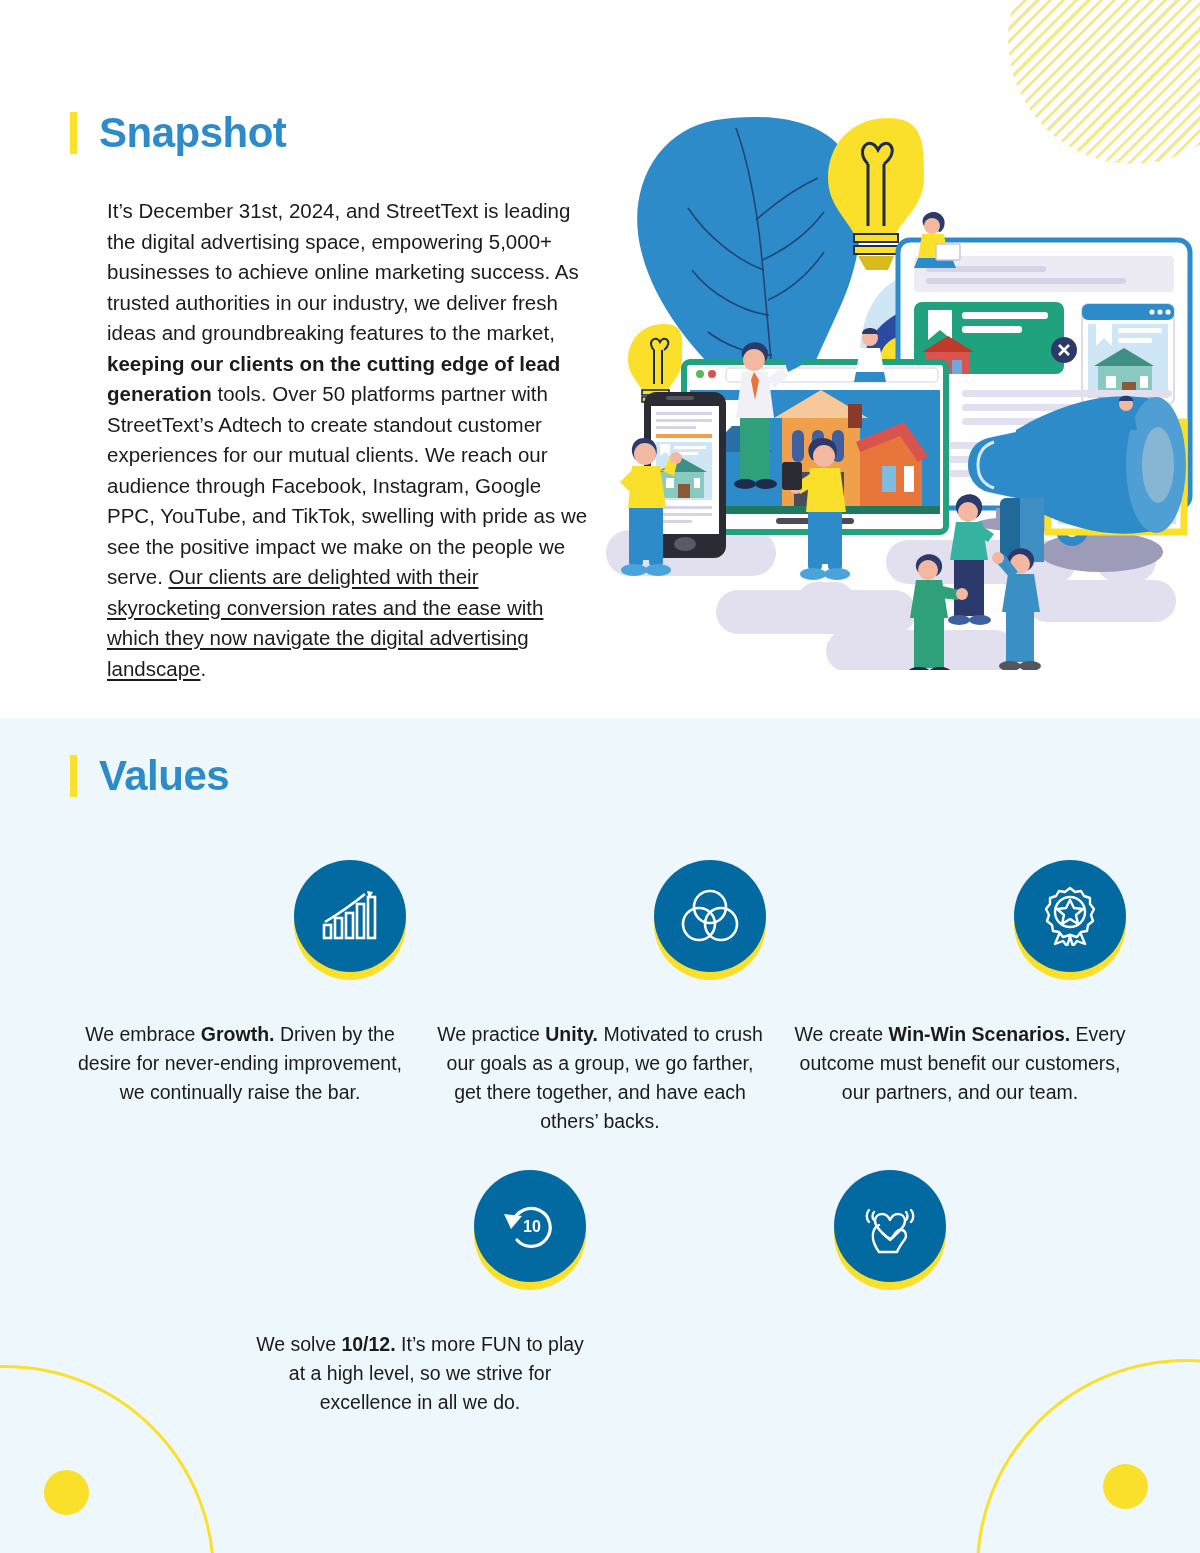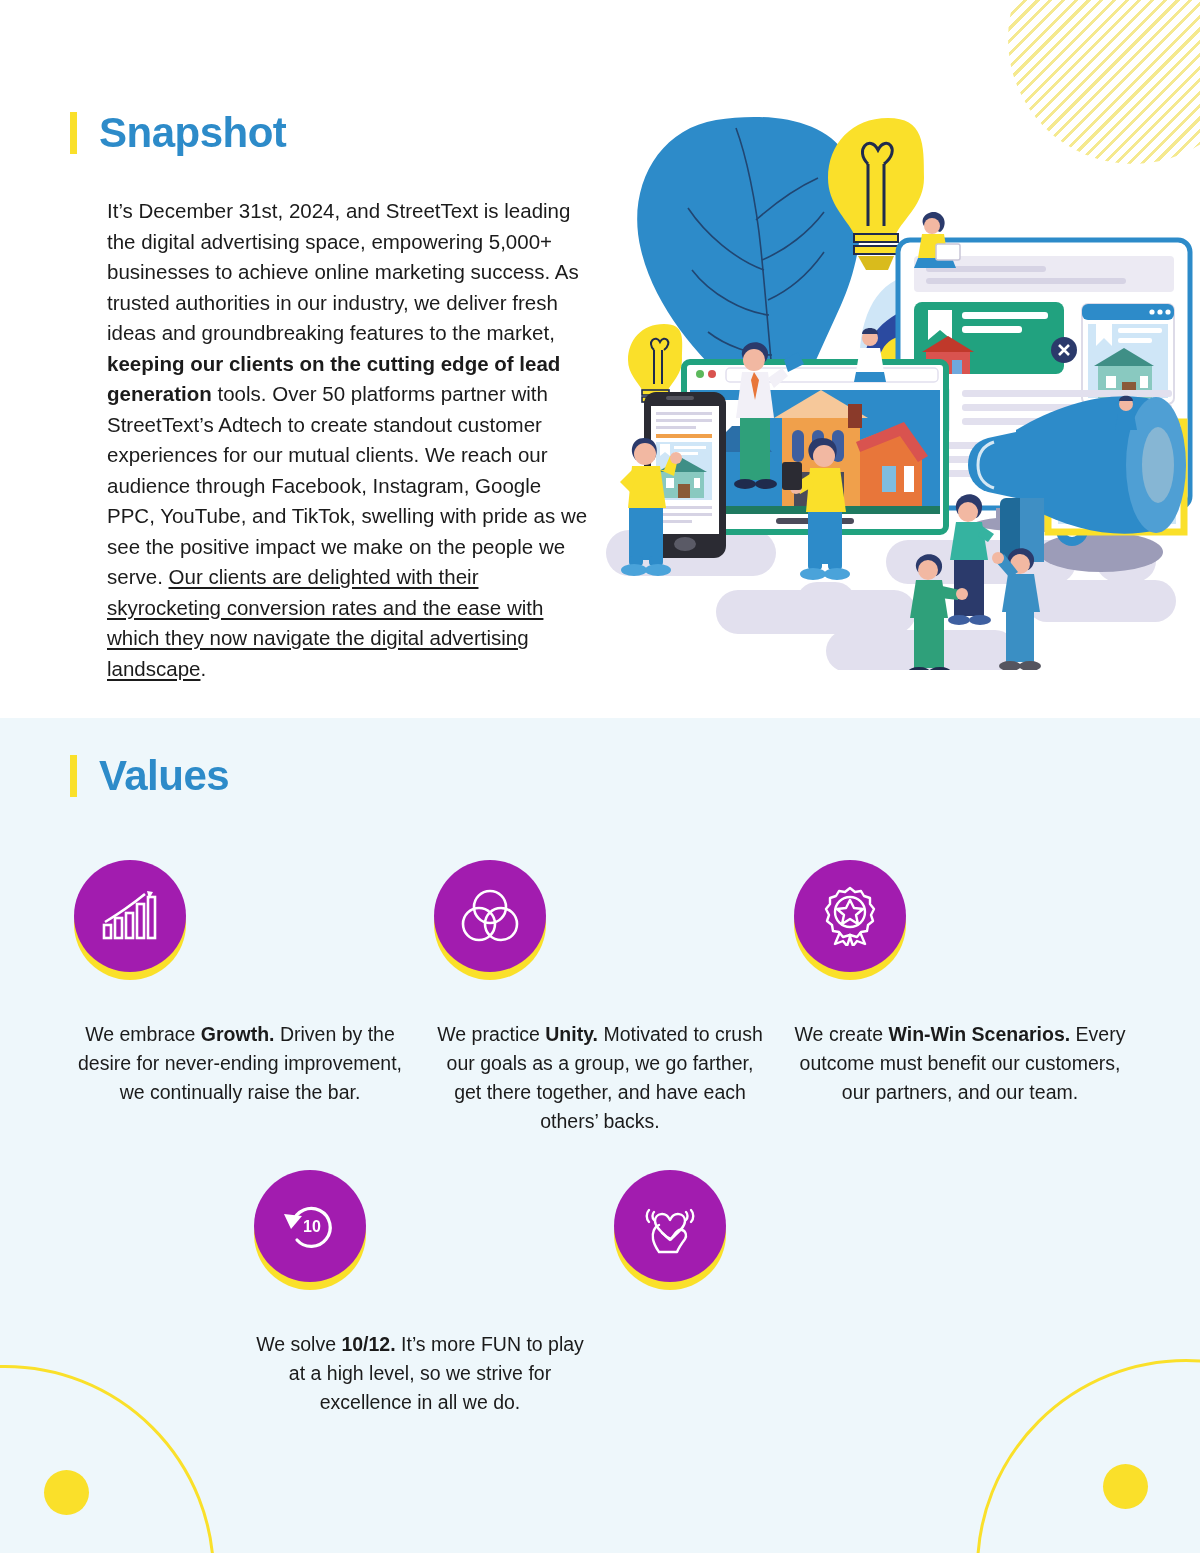--- a/index.html
+++ b/index.html
@@ -148,21 +148,21 @@
     display: flex;
     justify-content: center;
   }
   .values-row.row-1 > .value-card { width: 360px; }
   .values-row.row-2 { margin-top: 42px; }
   .values-row.row-2 > .value-card { width: 360px; }
 
   .value-card {
     display: flex;
     flex-direction: column;
-    align-items: flex-start;
+    align-items: flex-end;
     padding: 0 14px;
   }
 
   .value-icon-wrap {
     position: relative;
     width: 112px;
     height: 112px;
     margin-bottom: 40px;
   }
   .value-icon-wrap .ring-yellow {
@@ -171,21 +171,21 @@
     border-radius: 50%;
     background: #FAE02A;
   }
   .value-icon-wrap .ring-blue {
     position: absolute;
     left: 0;
     top: -8px;
     width: 112px;
     height: 112px;
     border-radius: 50%;
-    background: #a21caf;
+    background: #0369a1;
     display: flex;
     align-items: center;
     justify-content: center;
   }
   .value-icon-wrap svg { display: block; }
 
   .value-text {
     font-size: 19.5px;
     line-height: 29px;
     color: #1b1b1b;

